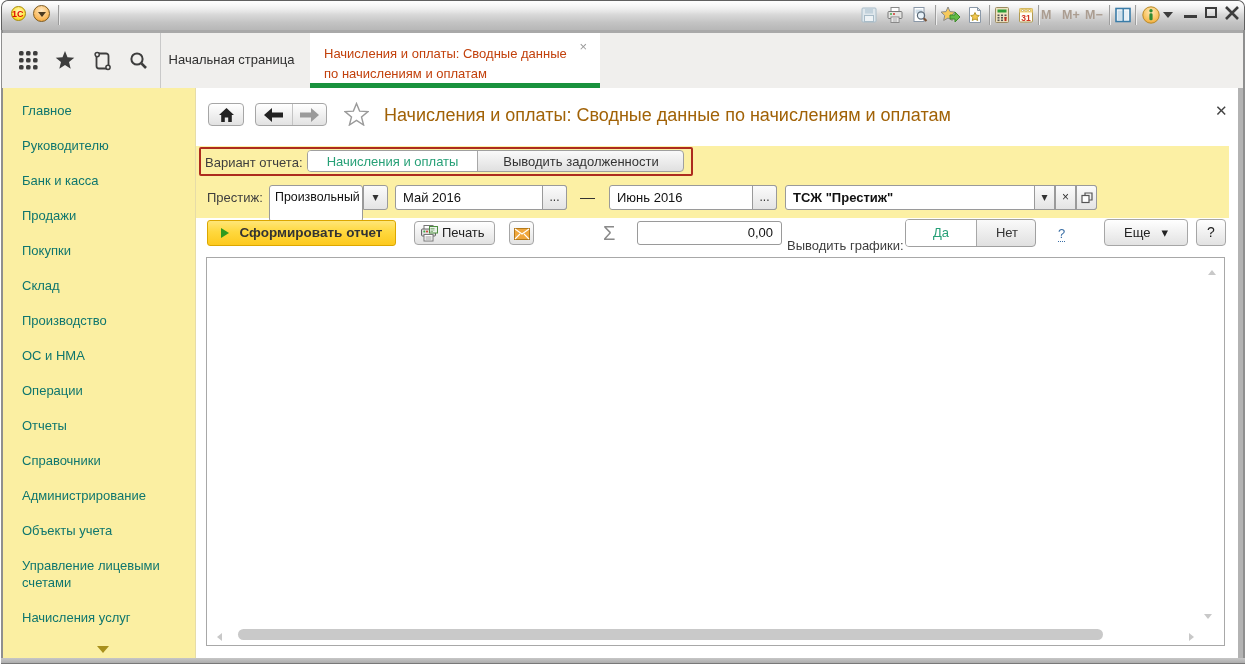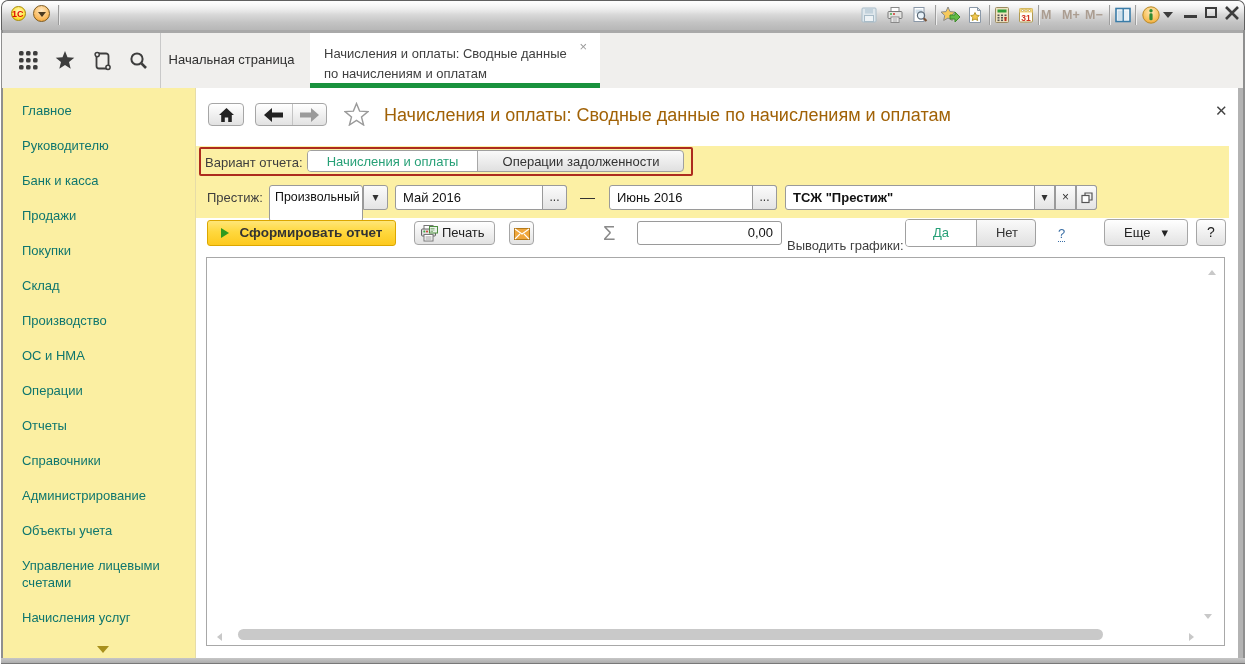--- a/index.html
+++ b/index.html
@@ -20,21 +20,21 @@
 .ti{position:absolute;top:5px;width:18px;height:18px}
 .tsep2{position:absolute;top:4px;width:1px;height:20px;background:#9e9e9e;box-shadow:1px 0 0 #eee}
 .mtx{position:absolute;top:0;height:28px;line-height:28px;font-size:12.5px;font-weight:bold;color:#ab9d91}
 
 #seam{position:absolute;left:1px;top:30px;width:1244px;height:3px;background:#a9a9a9}
 #tabbar{position:absolute;left:2px;top:33px;width:1241px;height:55px;background:#f0efed;z-index:5}
 .tbi{position:absolute;top:18px}
 .vsep{position:absolute;top:0;width:1px;height:55px;background:#c9c9c9}
 #tab1{position:absolute;left:155px;top:0;width:149px;height:55px;font-size:13px;color:#2f2f2f;text-align:center;line-height:53px}
 #tab2{position:absolute;left:308px;top:0;width:290px;height:55px;background:#fff}
-#tab2 .txt{position:absolute;left:14px;top:11px;font-size:13px;color:#404040;line-height:20px}
+#tab2 .txt{position:absolute;left:14px;top:11px;font-size:13px;color:#c2410c;line-height:20px}
 #tab2 .bar{position:absolute;left:0;bottom:0;width:100%;height:5px;background:#19923d}
 #tab2 .x{position:absolute;right:13px;top:6px;font-size:13px;color:#9a9a9a}
 
 #sidebar{position:absolute;left:3px;top:86px;width:193px;height:572px;background:#fbefa2;border-right:1px solid #e6dca8}
 #sidebar .it{position:absolute;left:19px;font-size:13px;color:#0f766e;line-height:17px}
 #sidebar .tri{position:absolute;left:94px;top:560px;width:0;height:0;border:6.5px solid transparent;border-top:7px solid #a8901c}
 
 #lframe{position:absolute;left:1px;top:30px;width:2px;height:628px;background:#8f8f8f}
 #rstrip{position:absolute;left:1238px;top:86px;width:5px;height:572px;background:#b3b3b3}
 #rframe{position:absolute;left:1243px;top:30px;width:2px;height:628px;background:#8f8f8f}
@@ -230,21 +230,21 @@
     <svg style="position:absolute;left:148px;top:16px" width="25" height="24" viewBox="0 0 25 24">
         <path d="M12.5 1.5l3.1 7.6 8.4.5-6.5 5.3 2.1 8.1-7.1-4.6-7.1 4.6 2.1-8.1L1 9.6l8.4-.5z" fill="none" stroke="#9a9a9a" stroke-width="1.4"></path>
       </svg>
     <div id="htitle">Начисления и оплаты: Сводные данные по начислениям и оплатам</div>
     <div id="hclose">✕</div>
     <div id="yellow">
       <div id="redbox"></div>
       <div class="lbl" style="left:9px;top:9px">Вариант отчета:</div>
       <div class="seg" style="left:111px;top:4px;width:377px;height:22px">
         <div class="on" style="left:0;width:169px;line-height:22px">Начисления и оплаты</div>
-        <div class="off" style="left:169px;width:207px;line-height:22px">Операции задолженности</div>
+        <div class="off" style="left:169px;width:207px;line-height:22px">Выводить задолженности</div>
       </div>
       <div class="lbl" style="left:11px;top:44px">Престиж:</div>
       <div class="fld" style="left:73px;top:39px;width:94px;height:37px;line-height:23px;padding-left:5px;font-size:12.4px">Произвольный</div>
       <div class="fbtn" style="left:167px;top:39px;width:25px;height:25px;border-radius:0 3px 3px 0;line-height:23px">▾</div>
       <div class="fld" style="left:199px;top:39px;width:172px;height:25px;line-height:23px;padding-left:7px">Май 2016</div>
       <div class="fbtn" style="left:346px;top:39px;width:25px;height:25px;border-radius:0 3px 3px 0;line-height:23px">...</div>
       <div class="lbl" style="left:384px;top:42px;font-size:15px;color:#333">—</div>
       <div class="fld" style="left:413px;top:39px;width:168px;height:25px;line-height:23px;padding-left:7px">Июнь 2016</div>
       <div class="fbtn" style="left:556px;top:39px;width:25px;height:25px;border-radius:0 3px 3px 0;line-height:23px">...</div>
       <div class="fld" style="left:589px;top:39px;width:312px;height:25px;line-height:23px;padding-left:7px;font-weight:bold">ТСЖ "Престиж"</div>

